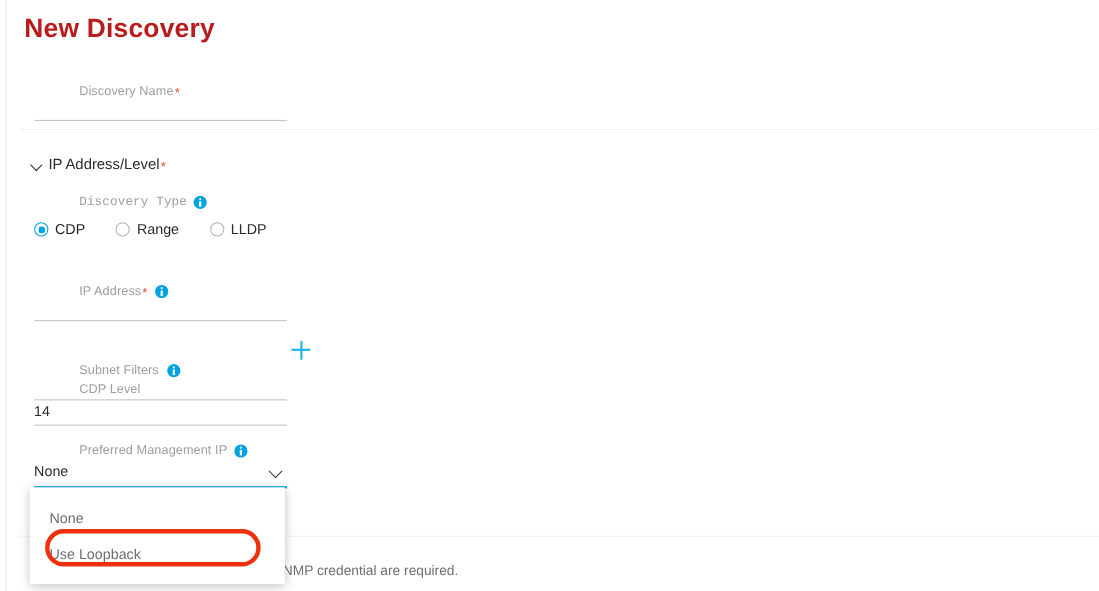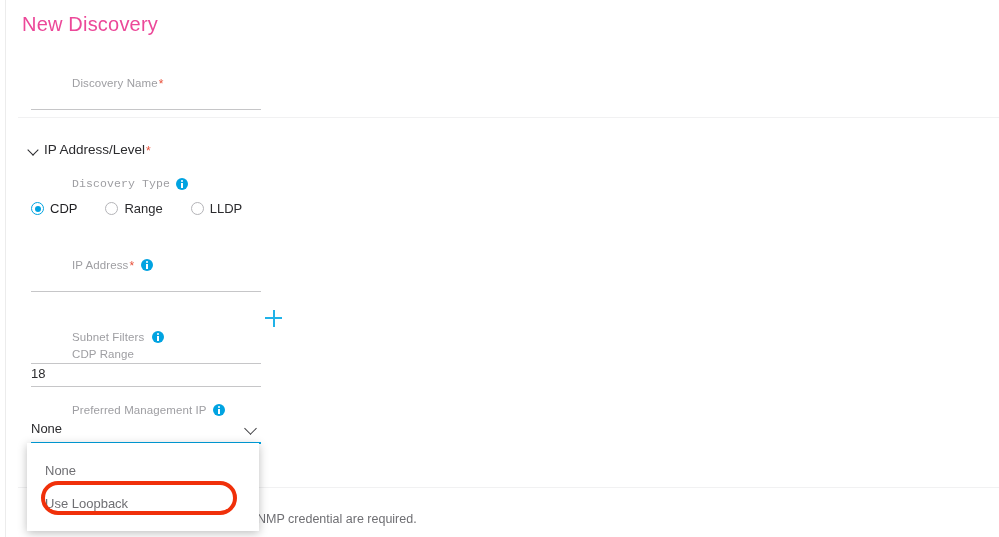--- a/index.html
+++ b/index.html
@@ -30,23 +30,23 @@
     top: 0;
     width: 1px;
     height: 537px;
     background: #ececec;
   }
 
   .page-title {
     position: absolute;
     left: 22px;
     top: 13px;
-    font-size: 20px;
-    font-weight: 400;
-    color: #ec4899;
+    font-size: 24px;
+    font-weight: 700;
+    color: #b91c1c;
     letter-spacing: 0.2px;
     white-space: nowrap;
   }
 
   
   .field {
     position: absolute;
   }
   .field-label {
     font-size: 11.5px;
@@ -354,23 +354,23 @@
       <span class="info-icon" style="margin-left:8px;"></span>
     </div>
     <div class="field-input-blank"></div>
     <div class="field-underline"></div>
   </div>
 
   <div class="plus-btn"></div>
 
   <div class="field" style="left:31px; top:347px; width:230px;">
     <div class="field-label">
-      <span>CDP Range</span>
-    </div>
-    <div class="field-value" style="margin-top:4px;">18</div>
+      <span>CDP Level</span>
+    </div>
+    <div class="field-value" style="margin-top:4px;">14</div>
     <div class="field-underline" style="margin-top:3px;"></div>
   </div>
 
   <div class="field" style="left:31px; top:403px; width:230px;">
     <div class="field-label">
       <span>Preferred Management IP</span>
       <span class="info-icon" style="margin-left:6px;"></span>
     </div>
     <div style="position:relative; margin-top:3px;">
       <div class="field-value">None</div>

